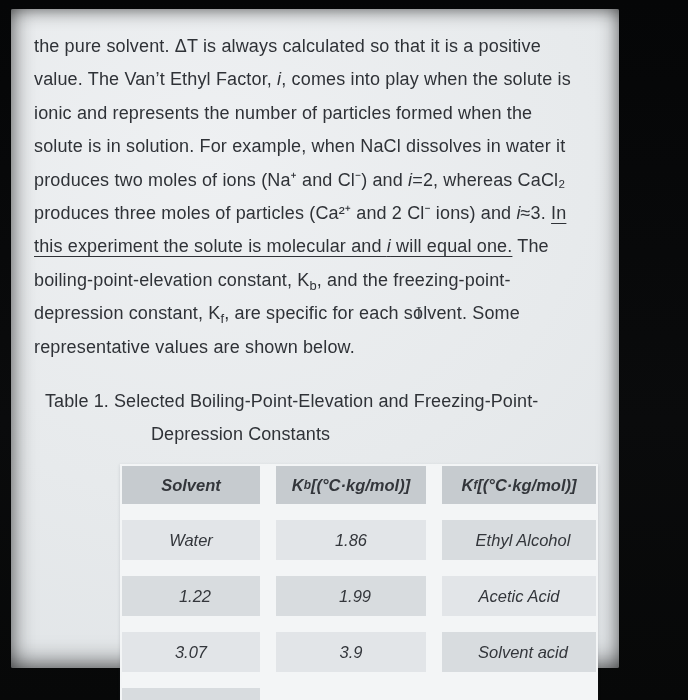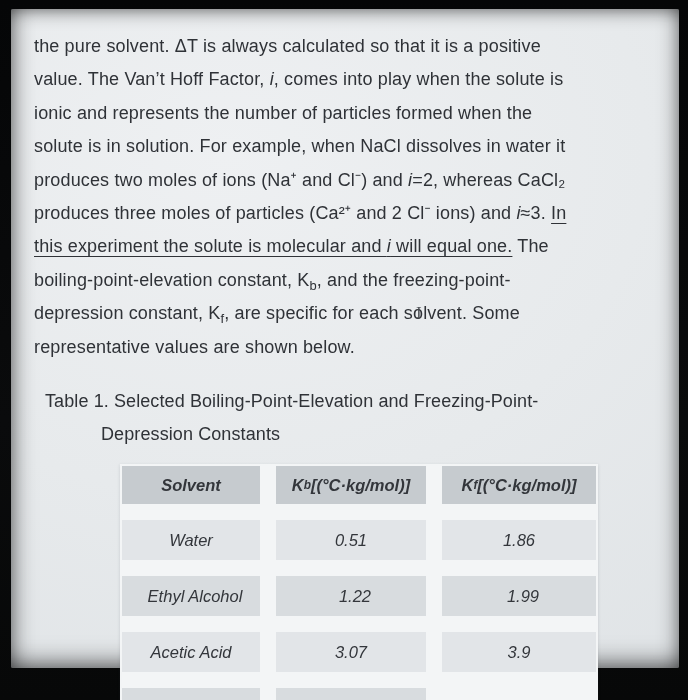--- a/index.html
+++ b/index.html
@@ -8,21 +8,21 @@
     font-family:"Liberation Sans", sans-serif;
     background:#000;
     overflow:hidden;
   }
   .photo {
     position:relative; width:688px; height:700px;
     background:linear-gradient(180deg,#050607 0%,#0a0b0c 60%,#070808 100%);
     overflow:hidden;
   }
   .page {
-    position:absolute; left:11px; top:9px; width:668px; height:659px;
+    position:absolute; left:11px; top:9px; width:608px; height:659px;
     background:radial-gradient(140% 115% at 32% 22%, #eef0f2 0%, #e7eaec 45%, #dde1e4 100%);
     border-radius:2px;
     box-shadow:
       inset 0 14px 18px -12px rgba(0,0,0,.45),
       inset 16px 0 22px -14px rgba(0,0,0,.50),
       inset -14px 0 20px -12px rgba(0,0,0,.42),
       inset 0 -18px 22px -12px rgba(0,0,0,.50);
   }
   .textblock {
     position:absolute; left:23px; top:21px; width:632px;
@@ -31,21 +31,21 @@
   .pline { white-space:nowrap; height:33.4px; }
   .st-it  { font-style:italic; }
   .st-u   { text-decoration:underline; text-underline-offset:4px; text-decoration-thickness:1.3px; }
   .st-uit { font-style:italic; text-decoration:underline; text-underline-offset:4px; text-decoration-thickness:1.3px; }
   .st-sub { font-size:.72em; vertical-align:-0.28em; }
   .caption {
     position:absolute; left:34px; top:376px;
     font-size:18px; font-weight:normal; line-height:33px; color:#2f3237;
     letter-spacing:.1px; white-space:nowrap;
   }
-  .caption .cap2 { margin-left:56px; }
+  .caption .cap2 { margin-left:106px; }
   .ktable {
     position:absolute; left:109px; top:455px;
     display:grid; grid-template-columns:138px 150px 154px;
     gap:16px; padding:2px; background:#f3f5f6;
     box-shadow:0 1px 3px rgba(60,70,80,.18);
     font-style:italic;
   }
   .cell {
     display:flex; align-items:center; justify-content:center;
     font-size:16.5px; color:#33363b; white-space:nowrap;
@@ -60,21 +60,21 @@
   }
 </style>
 </head>
 <body>
 
 <div class="photo">
   <div class="page">
 
     <div class="textblock">
       <div class="pline"><span>the pure solvent. ΔT is always calculated so that it is a positive</span></div>
-      <div class="pline"><span>value. The Van’t Hoff Factor, </span><span class="st-it">i</span><span>, comes into play when the solute is</span></div>
+      <div class="pline"><span>value. The Van’t Ethyl Factor, </span><span class="st-it">i</span><span>, comes into play when the solute is</span></div>
       <div class="pline"><span>ionic and represents the number of particles formed when the</span></div>
       <div class="pline"><span>solute is in solution. For example, when NaCl dissolves in water it</span></div>
       <div class="pline"><span>produces two moles of ions (Na⁺ and Cl⁻) and </span><span class="st-it">i</span><span>=2, whereas CaCl₂</span></div>
       <div class="pline"><span>produces three moles of particles (Ca²⁺ and 2 Cl⁻ ions) and </span><span class="st-it">i</span><span>≈3. </span><span class="st-u">In</span></div>
       <div class="pline"><span class="st-u">this experiment the solute is molecular and </span><span class="st-uit">i</span><span class="st-u"> will equal one.</span><span> The</span></div>
       <div class="pline"><span>boiling-point-elevation constant, K</span><span class="st-sub">b</span><span>, and the freezing-point-</span></div>
       <div class="pline"><span>depression constant, K</span><span class="st-sub">f</span><span>, are specific for each solvent. Some</span></div>
       <div class="pline"><span>representative values are shown below.</span></div>
     </div>
 
@@ -92,21 +92,20 @@
           <span class="st-sub">b</span>
           <span> [(°C·kg/mol)]</span>
         </div>
       <div class="cell head">
           <span>K</span>
           <span class="st-sub">f</span>
           <span> [(°C·kg/mol)]</span>
         </div>
 
       <div class="cell rA">Water</div>
-      <div class="cell rA">0.51</div>
       <div class="cell rA">1.86</div>
 
       <div class="cell rB">Ethyl Alcohol</div>
       <div class="cell rB">1.22</div>
       <div class="cell rB">1.99</div>
 
       <div class="cell rA">Acetic Acid</div>
       <div class="cell rA">3.07</div>
       <div class="cell rA">3.9</div>
 

